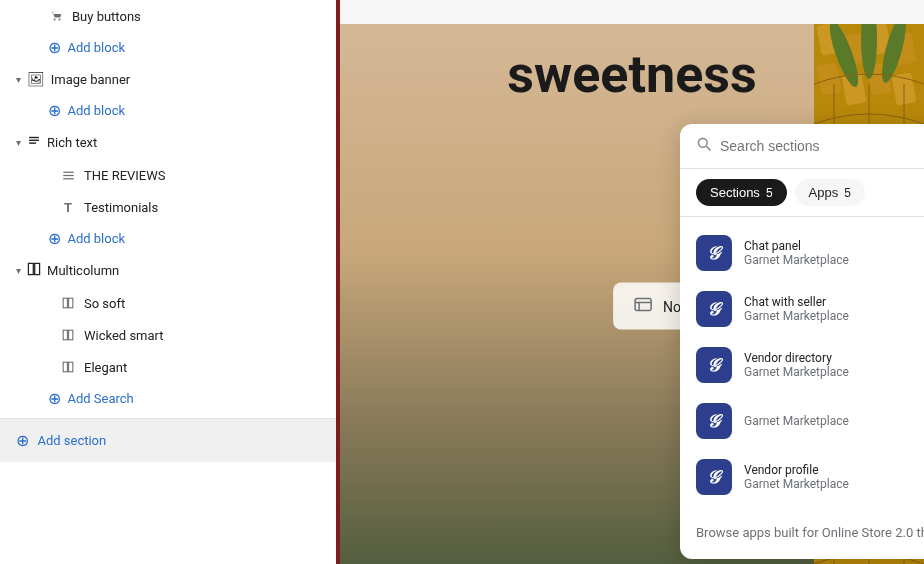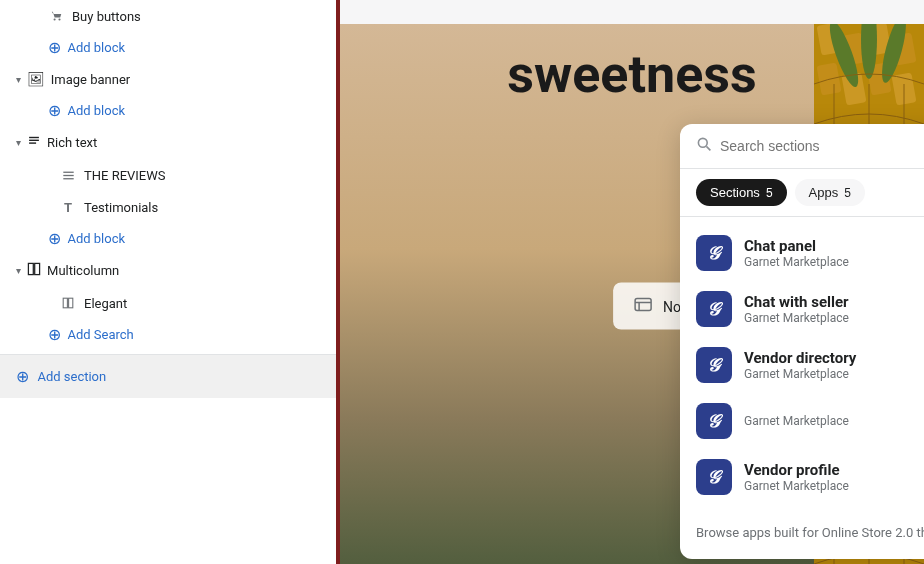--- a/index.html
+++ b/index.html
@@ -221,22 +221,22 @@
       justify-content: center;
       color: #fff;
       font-size: 18px;
       font-style: italic;
       font-weight: 600;
       flex-shrink: 0;
     }
 
     .section-entry-text {}
     .section-entry-name {
-      font-size: 15px;
-      font-weight: 700;
+      font-size: 12px;
+      font-weight: 400;
       color: #202223;
     }
     .section-entry-app {
       font-size: 12px;
       color: #6d7175;
     }
 
     .browse-text {
       padding: 10px 16px 0;
       font-size: 13px;
@@ -314,21 +314,39 @@
     <span class="chevron">▾</span>
     <span class="icon">
       <svg width="14" height="14" viewBox="0 0 20 20" fill="none" stroke="currentColor" stroke-width="1.8">
           <rect x="2" y="2" width="7" height="16"></rect>
           <rect x="11" y="2" width="7" height="16"></rect>
         </svg>
     </span>
     <span>Multicolumn</span>
   </div>
 
-
+  <div class="sidebar-item indent2">
+    <span class="icon">
+      <svg width="12" height="12" viewBox="0 0 20 20" fill="none" stroke="currentColor" stroke-width="1.8">
+          <rect x="2" y="2" width="7" height="16"></rect>
+          <rect x="11" y="2" width="7" height="16"></rect>
+        </svg>
+    </span>
+    <span>So soft</span>
+  </div>
+
+  <div class="sidebar-item indent2">
+    <span class="icon">
+      <svg width="12" height="12" viewBox="0 0 20 20" fill="none" stroke="currentColor" stroke-width="1.8">
+          <rect x="2" y="2" width="7" height="16"></rect>
+          <rect x="11" y="2" width="7" height="16"></rect>
+        </svg>
+    </span>
+    <span>Wicked smart</span>
+  </div>
 
   <div class="sidebar-item indent2">
     <span class="icon">
       <svg width="12" height="12" viewBox="0 0 20 20" fill="none" stroke="currentColor" stroke-width="1.8">
           <rect x="2" y="2" width="7" height="16"></rect>
           <rect x="11" y="2" width="7" height="16"></rect>
         </svg>
     </span>
     <span>Elegant</span>
   </div>

